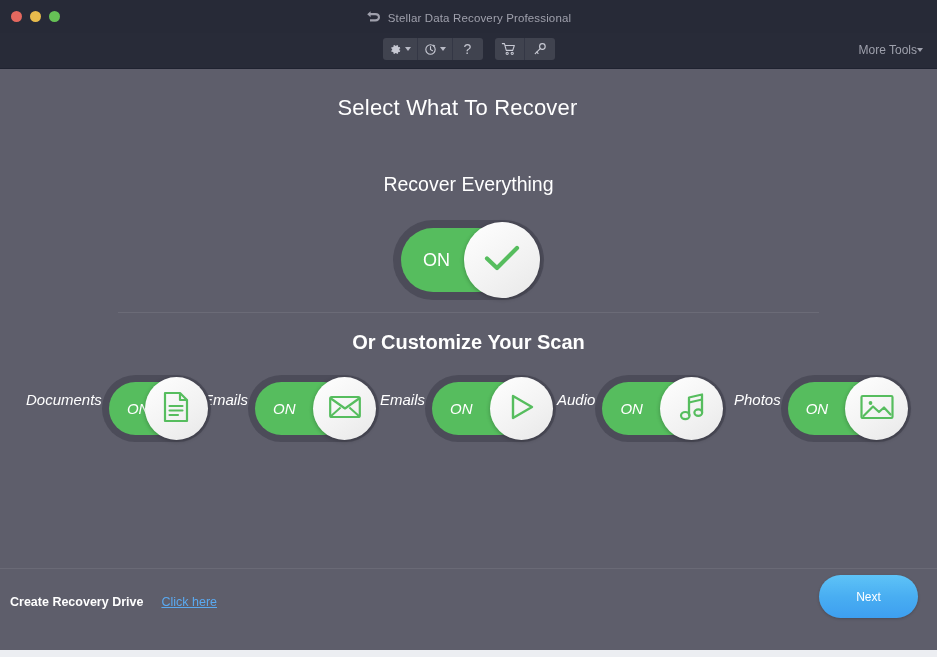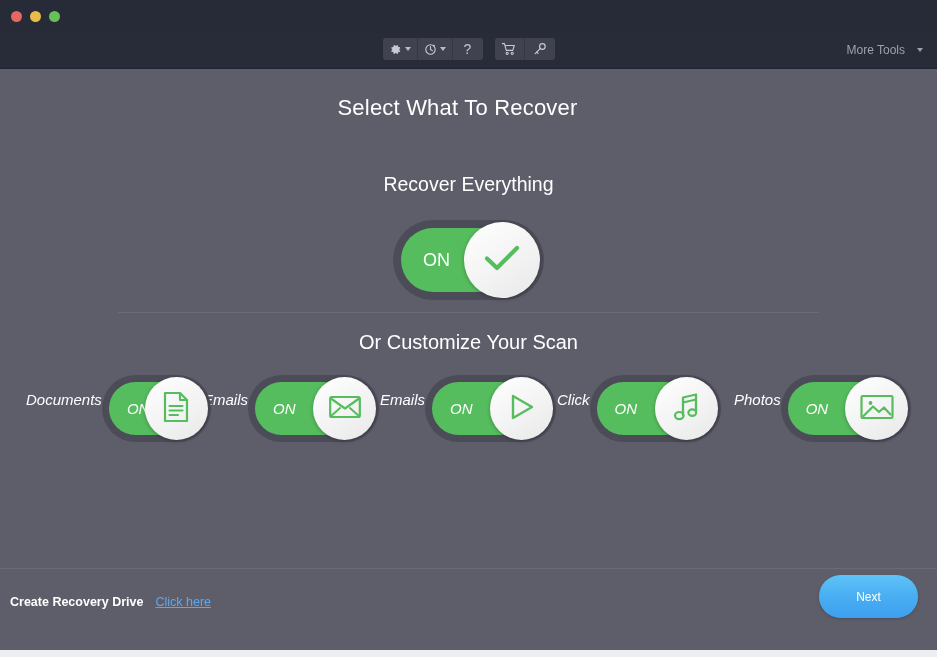--- a/index.html
+++ b/index.html
@@ -120,21 +120,20 @@
     font-size: 14px;
     line-height: 1;
     font-weight: 400;
   }
   .more-tools {
     position: absolute;
     right: 14px;
     top: 10px;
     display: flex;
     align-items: center;
-    gap: 12px;
     cursor: pointer;
   }
   .more-tools-label {
     color: #9ea0ac;
     font-size: 12px;
   }
   .more-tools .caret-down { border-top-color: #9ea0ac; }
 
   
   .content {
@@ -232,21 +231,21 @@
     background: #6b6b77;
   }
   .section-title-custom {
     position: absolute;
     top: 262px;
     left: 0;
     width: 937px;
     text-align: center;
     color: #ffffff;
     font-size: 20px;
-    font-weight: 400;
+    font-weight: 700;
   }
 
   
   .categories {
     position: absolute;
     top: 306px;
     left: 26px;
     width: 885px;
     display: flex;
     justify-content: space-between;
@@ -290,21 +289,21 @@
     height: 88px;
     background: #5e5e6b;
     border-top: 1px solid #6a6a76;
   }
   .footer-left {
     position: absolute;
     left: 10px;
     top: 26px;
     display: flex;
     align-items: baseline;
-    gap: 1px;
+    gap: 7px;
   }
   .recovery-drive-label {
     color: #ffffff;
     font-size: 12.5px;
     font-weight: bold;
   }
   .click-here-link {
     color: #5aa9f0;
     font-size: 12.5px;
     text-decoration: underline;
@@ -338,20 +337,30 @@
 </head>
 <body>
 
 <div class="app-window">
 
   <div class="titlebar">
     <div class="traffic-lights">
       <span class="dot red"></span>
       <span class="dot yellow"></span>
       <span class="dot green"></span>
+    </div>
+    <div class="title-group">
+      <span class="title-inline">
+        <span class="title-icon">
+          <svg width="15" height="13" viewBox="0 0 15 13">
+            <path d="M4.6 1.2 L1.2 4.2 L4.6 7.2 L4.6 5.2 L9.3 5.2 C10.9 5.2 11.9 6.0 11.9 7.2 C11.9 8.4 10.9 9.2 9.3 9.2 L4.0 9.2 L4.0 11.4 L9.4 11.4 C12.2 11.4 14.0 9.8 14.0 7.2 C14.0 4.6 12.2 3.1 9.4 3.1 L4.6 3.1 Z" fill="#9fa0ac"></path>
+          </svg>
+        </span>
+        <span class="title-text">Stellar Data Recovery Professional</span>
+      </span>
     </div>
   </div>
 
   <div class="toolbar">
     <div class="tool-groups">
 
       <div class="tool-group">
         <button class="tool-btn">
           <span>
             <svg width="13" height="13" viewBox="0 0 20 20">
@@ -481,21 +490,21 @@
             <span>
               <svg width="32" height="30" viewBox="0 0 32 30">
                 <path d="M7 4 L26 15 L7 26 Z" fill="none" stroke="#56bd5e" stroke-width="2.4" stroke-linejoin="round"></path>
               </svg>
             </span>
           </div>
         </div>
       </div>
 
       <div class="category">
-        <div class="category-label">Click</div>
+        <div class="category-label">Audio</div>
         <div class="toggle-track small">
           <div class="toggle-pill">
             <span class="toggle-on-text">ON</span>
           </div>
           <div class="toggle-knob">
             <span>
               <svg width="30" height="32" viewBox="0 0 30 32">
                 <path d="M12 24 V6.5 L25 3.5 V21" fill="none" stroke="#56bd5e" stroke-width="2.3" stroke-linejoin="round" stroke-linecap="round"></path>
                 <path d="M12 11.5 L25 8.6" fill="none" stroke="#56bd5e" stroke-width="2.1"></path>
                 <ellipse cx="8.3" cy="24.6" rx="4.3" ry="3.6" fill="none" stroke="#56bd5e" stroke-width="2.2"></ellipse>

